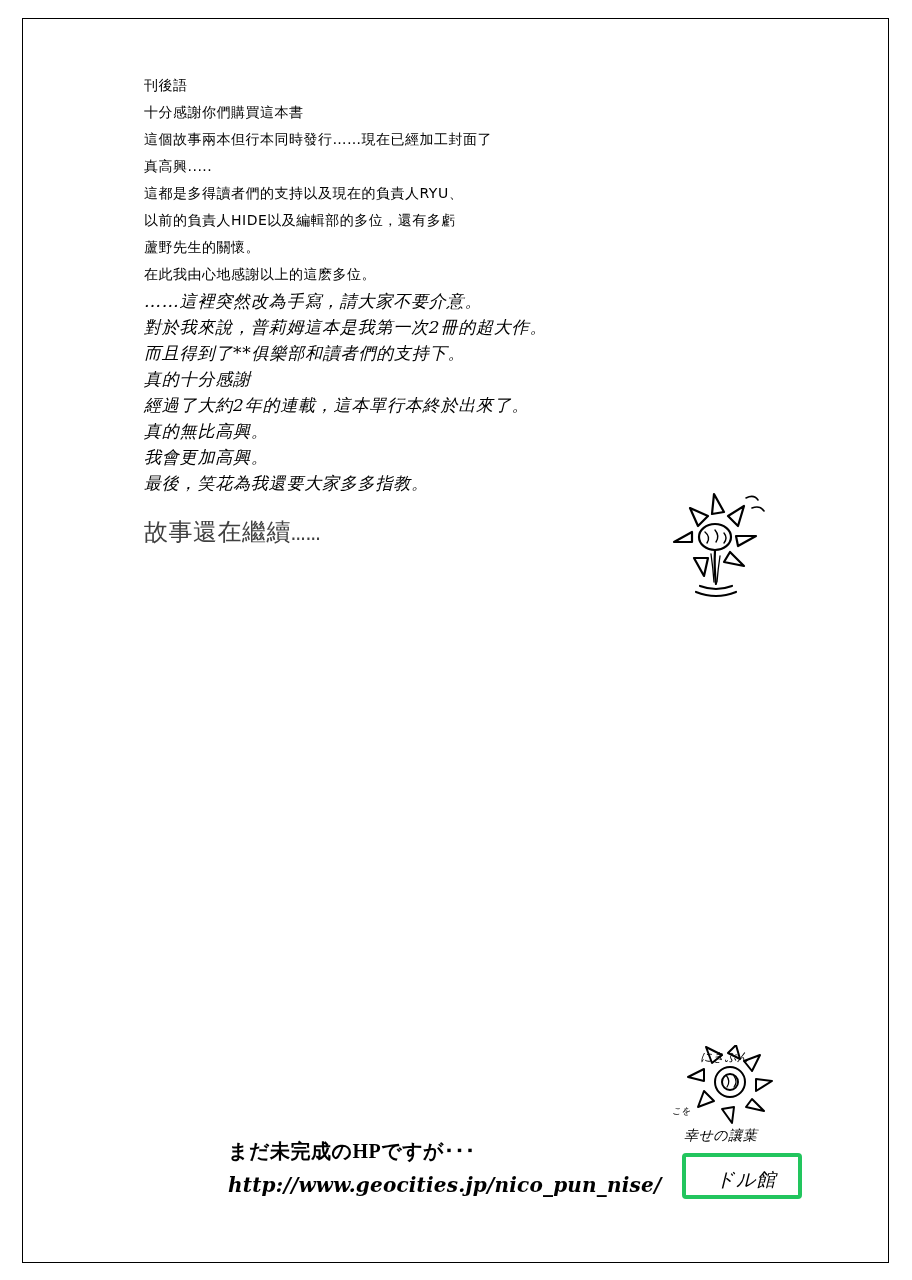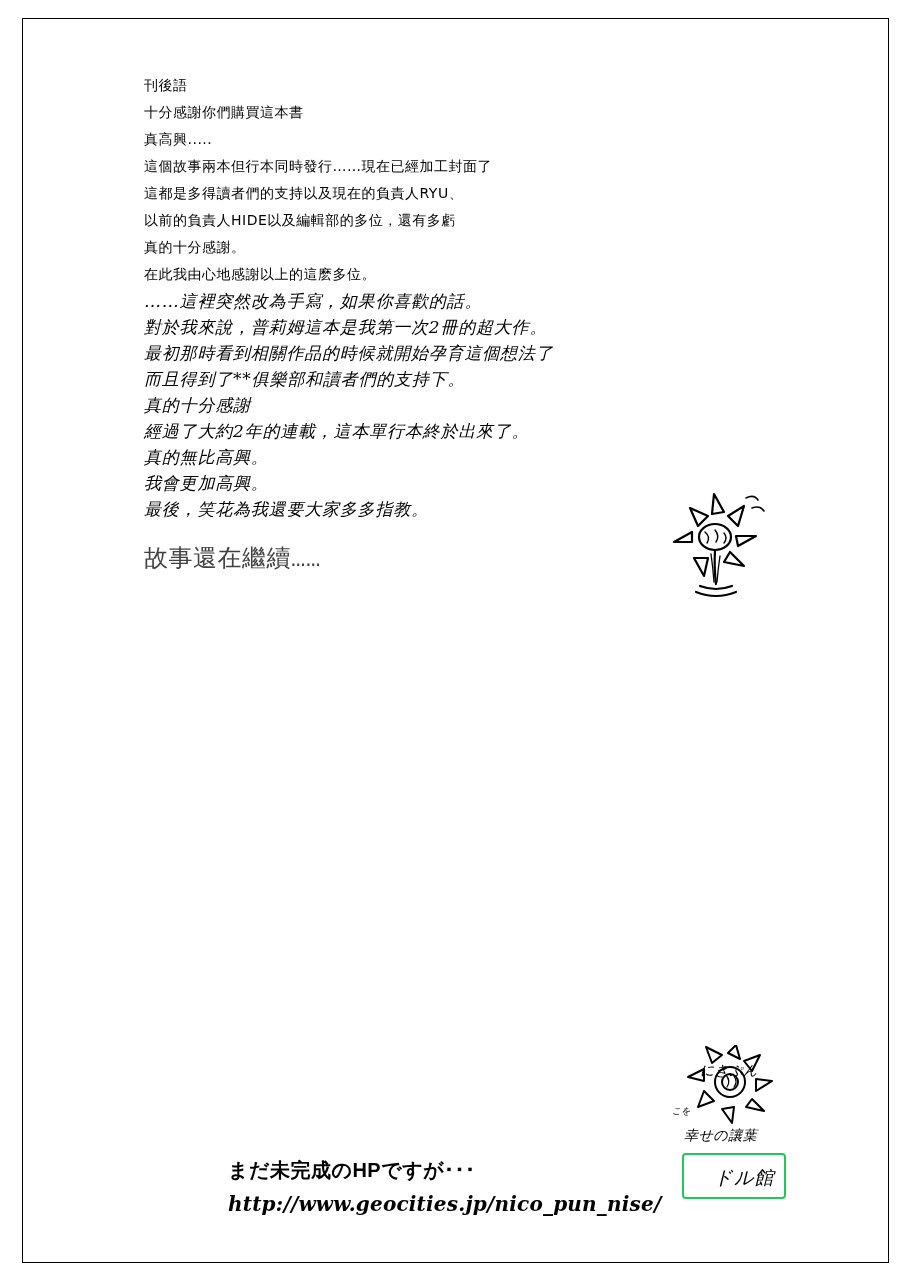--- a/index.html
+++ b/index.html
@@ -95,23 +95,23 @@
     position: absolute;
     left: 660px;
     top: 1045px;
     width: 145px;
     height: 165px;
   }
   .stamp-box {
     position: absolute;
     left: 22px;
     top: 108px;
-    width: 104px;
+    width: 120px;
     height: 46px;
-    border: 2px solid #22c55e;
+    border: 4px solid #22c55e;
     border-radius: 4px;
     box-sizing: border-box;
   }
   .stamp-label {
     position: absolute;
     left: 0;
     top: 0;
     width: 120px;
     height: 46px;
     display: flex;
@@ -130,23 +130,23 @@
     font-family: "DejaVu Serif", serif;
     font-size: 14px;
     font-style: italic;
     letter-spacing: 0.5px;
     color: #000;
     white-space: nowrap;
   }
   .stamp-tiny-a {
     position: absolute;
     left: 40px;
-    top: 17px;
-    font-family: "DejaVu Serif", serif;
-    font-size: 14px;
+    top: 4px;
+    font-family: "DejaVu Serif", serif;
+    font-size: 12px;
     font-style: italic;
     color: #000;
     white-space: nowrap;
   }
   .stamp-tiny-b {
     position: absolute;
     left: 12px;
     top: 60px;
     font-family: Liberation Serif, serif;
     font-size: 9px;
@@ -156,27 +156,26 @@
   }
 
   
   .footer {
     position: absolute;
     left: 228px;
     top: 1136px;
     width: 440px;
   }
   .footer-note {
-    font-family: Liberation Sans, sans-serif;
+    font-family: Liberation Serif, serif;
     font-weight: bold;
     font-size: 20px;
     line-height: 30px;
     color: #000;
     letter-spacing: 0.5px;
-    margin-top: 19px;
   }
   .footer-url {
     font-family: "DejaVu Serif", serif;
     font-weight: bold;
     font-size: 20px;
     line-height: 30px;
     color: #000;
     letter-spacing: 0.2px;
     margin-top: 4px;
     font-style: italic;
@@ -188,30 +187,29 @@
 <div class="page">
 
   <div class="frame-left"></div>
   <div class="frame-right"></div>
   <div class="frame-top"></div>
   <div class="frame-bottom"></div>
 
   <div class="afterword">
     <div class="aft-line">刊後語</div>
     <div class="aft-line">十分感謝你們購買這本書</div>
+    <div class="aft-line">這個故事兩本但行本同時發行……現在已經加工封面了</div>
     <div class="aft-line">真高興.....</div>
-    <div class="aft-line">這個故事兩本但行本同時發行……現在已經加工封面了</div>
     <div class="aft-line">這都是多得讀者們的支持以及現在的負責人RYU、</div>
     <div class="aft-line">以前的負責人HIDE以及編輯部的多位，還有多虧</div>
-    <div class="aft-line">真的十分感謝。</div>
+    <div class="aft-line">蘆野先生的關懷。</div>
     <div class="aft-line">在此我由心地感謝以上的這麽多位。</div>
 
-    <div class="aft-line hand">……這裡突然改為手寫，如果你喜歡的話。</div>
+    <div class="aft-line hand">……這裡突然改為手寫，請大家不要介意。</div>
     <div class="aft-line hand">對於我來說，普莉姆這本是我第一次2冊的超大作。</div>
-    <div class="aft-line hand">最初那時看到相關作品的時候就開始孕育這個想法了</div>
     <div class="aft-line hand">而且得到了**俱樂部和讀者們的支持下。</div>
     <div class="aft-line hand">真的十分感謝</div>
     <div class="aft-line hand">經過了大約2年的連載，這本單行本終於出來了。</div>
     <div class="aft-line hand">真的無比高興。</div>
     <div class="aft-line hand">我會更加高興。</div>
     <div class="aft-line hand">最後，笑花為我還要大家多多指教。</div>
 
     <div class="aft-gap"></div>
     <div class="closing">故事還在繼續……</div>
   </div>

